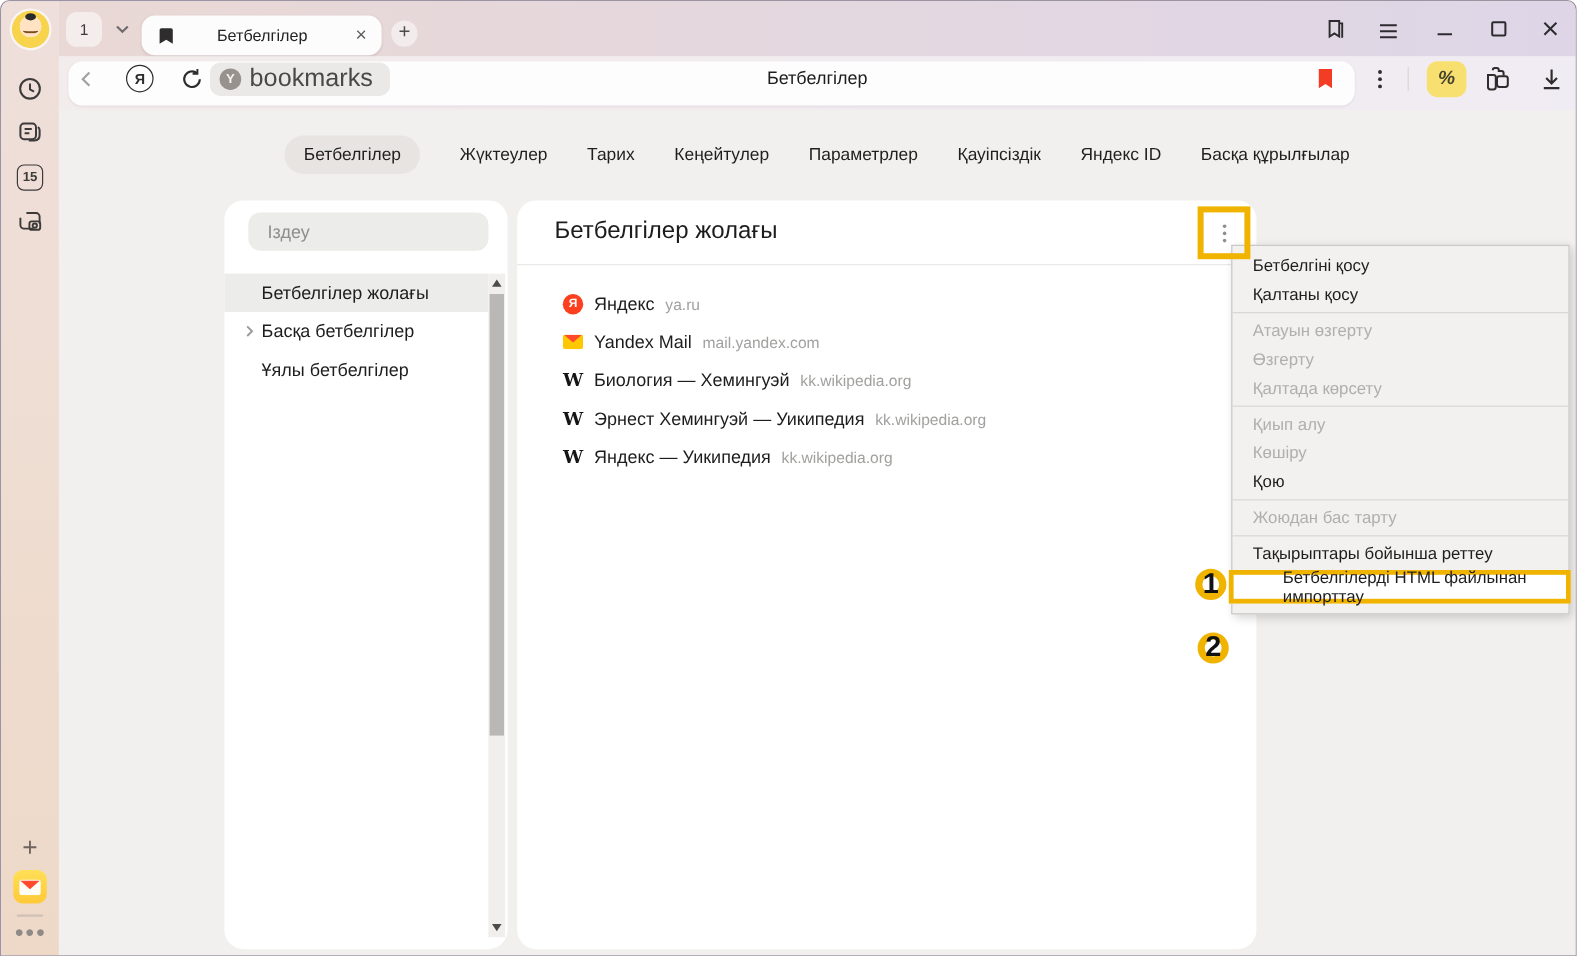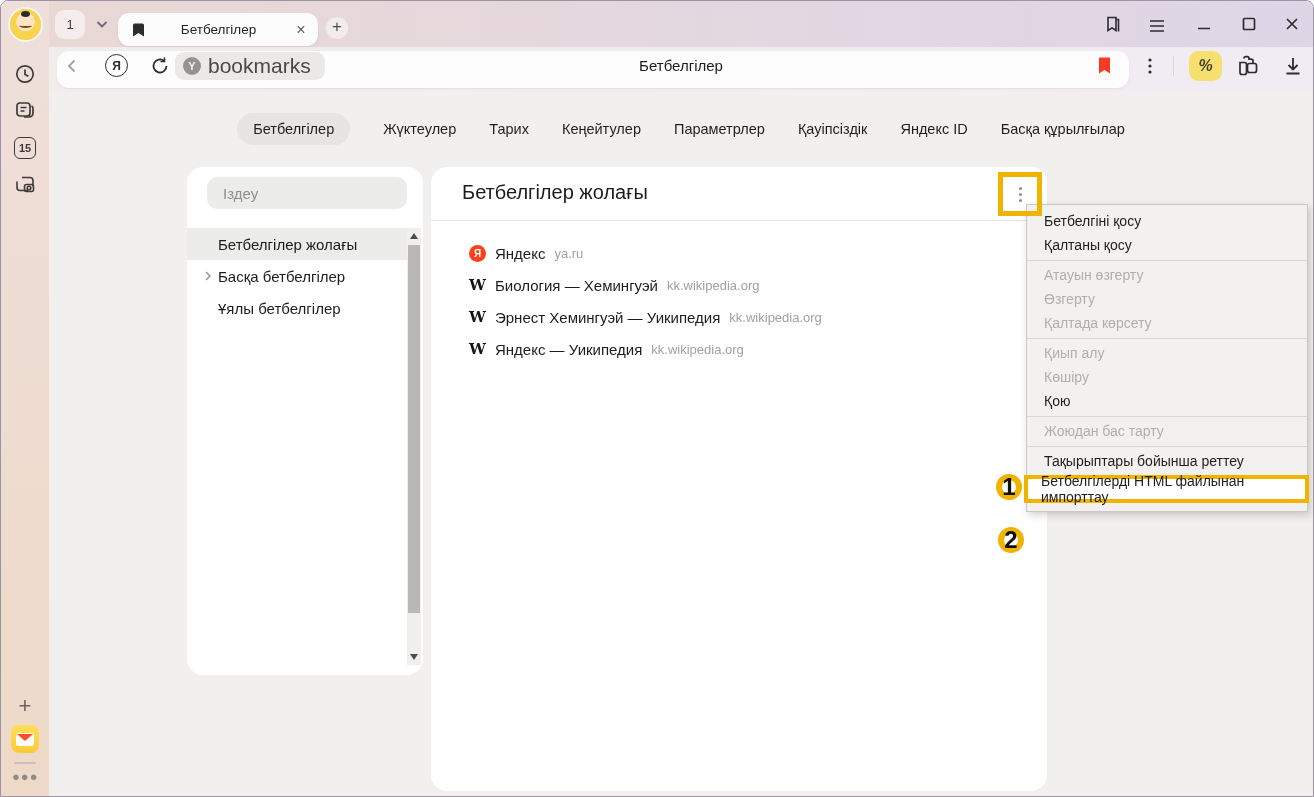--- a/index.html
+++ b/index.html
@@ -73,21 +73,21 @@
   .dl-btn { position:absolute; left:1232px; top:7px; width:24px; height:24px; color:#2e2c2c; }
 
   
   .page { position:absolute; left:48px; top:91px; right:0; bottom:0; background:#f1f0ee; }
   .nav-tabs { position:absolute; top:21px; left:0; width:100%; display:flex; justify-content:center;
     align-items:center; gap:33px; }
   .nav-item { font-size:14.5px; color:#1f1f1f; padding:8px 0; white-space:nowrap; }
   .nav-item.selected { background:#e7e4e1; border-radius:18px; padding:8px 16px; }
 
   .panel { position:absolute; background:#ffffff; border-radius:16px; }
-  .left-panel  { left:138px; top:75px; width:236px; height:508px; }
+  .left-panel  { left:138px; top:75px; width:236px; height:624px; }
   .main-panel  { left:382px; top:75px; width:616px; height:624px; }
 
   .search-box { position:absolute; left:20px; top:10px; width:200px; height:32px; background:#ececea;
     border-radius:10px; }
   .search-box input { width:100%; height:100%; border:0; outline:0; background:transparent;
     padding:0 12px 0 16px; font-size:15px; color:#1d1d1d; font-family:inherit; }
   .search-box input::placeholder { color:#8e8e8c; }
   .tree { position:absolute; left:0; top:61px; right:16px; }
   .tree-item { position:relative; height:32px; display:flex; align-items:center; padding-left:31px;
     font-size:15px; color:#1d1d1d; }
@@ -114,21 +114,21 @@
     color:#151515; line-height:17px; }
   .bm-title { font-size:15px; font-weight:500; color:#1d1d1d; white-space:nowrap; }
   .bm-url { font-size:13px; color:#a1a19f; white-space:nowrap; }
 
   
   .context-menu { position:absolute; left:977px; top:112px; width:282px; background:#f2f1ef;
     border:1px solid #c9c8c6; box-shadow:2px 3px 8px rgba(0,0,0,.18); padding:4px 0 7px; z-index:5; }
   .menu-item { height:24px; display:flex; align-items:center; padding-left:17px; font-size:14px; color:#1e1e1e; }
   .menu-item.disabled { color:#b0afad; }
   .menu-sep { height:1px; background:#d8d7d5; margin:3px 0 2px; }
-  .hl-item { margin:2px -2px 1px -3px; border:4px solid #f0b400; background:#ffffff; }
+  .hl-item { margin:2px -2px 1px -3px; border:4px solid #f0b400; background:#ffffff;padding-left:28px; }
   .hl-item .menu-item { height:20px; padding-left:13px; }
 
   
   .kebab-highlight { position:absolute; left:949px; top:80px; width:44px; height:44px;
     border:5px solid #f0b400; background:transparent; z-index:6; }
   .step-circle { position:absolute; width:26px; height:26px; border:6px solid #f0b400; border-radius:50%;
     background:#fff; color:#111; font-size:24px; font-weight:bold; display:flex; align-items:center;
     justify-content:center; z-index:7; line-height:1; }
   .step-1 { left:947px; top:382px; }
   .step-2 { left:949px; top:435px; }
@@ -321,20 +321,30 @@
           <i></i>
         </div>
       <div class="panel-divider"></div>
       <div class="bm-list">
         <div class="bm-row">
           <span class="bm-fav">
               <span class="fav-yandex">Я</span>
             </span>
           <span class="bm-title">Яндекс</span>
           <span class="bm-url">ya.ru</span>
+        </div>
+        <div class="bm-row">
+          <span class="bm-fav">
+            <svg width="17" height="12" viewBox="0 0 17 12">
+              <rect width="17" height="12" rx="2" fill="#ffc700"></rect>
+              <path d="M1 0h15L8.5 6.5z" fill="#ff4a2b"></path>
+              </svg>
+          </span>
+          <span class="bm-title">Yandex Mail</span>
+          <span class="bm-url">mail.yandex.com</span>
         </div>
         <div class="bm-row">
           <span class="bm-fav">
               <span class="fav-wiki">W</span>
             </span>
           <span class="bm-title">Биология — Хемингуэй</span>
           <span class="bm-url">kk.wikipedia.org</span>
         </div>
         <div class="bm-row">
           <span class="bm-fav">

